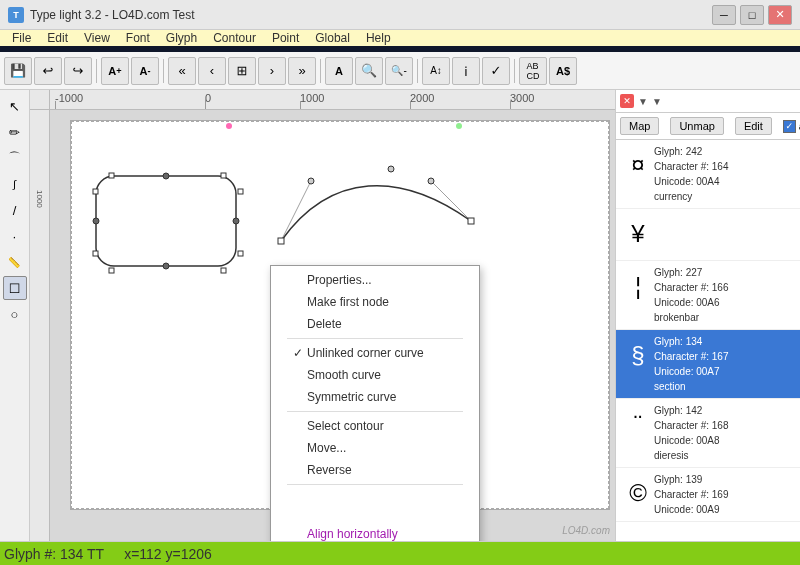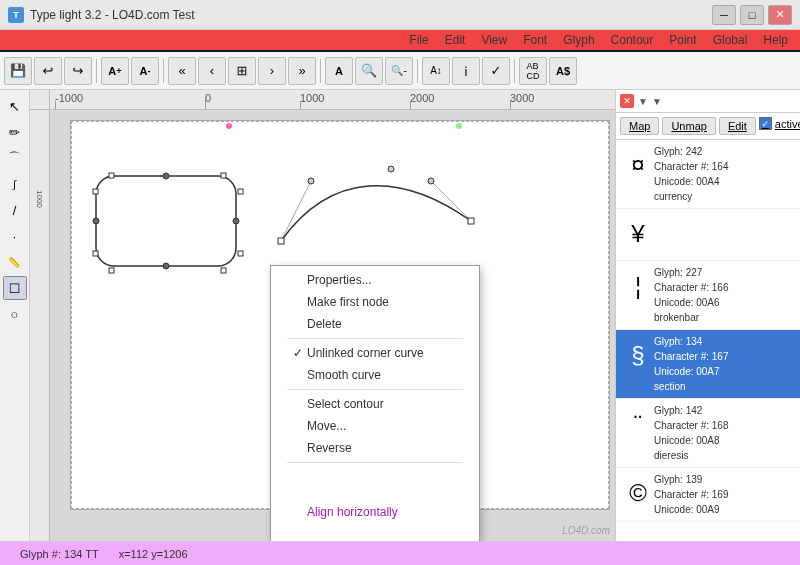--- a/index.html
+++ b/index.html
@@ -7,21 +7,21 @@
 
     
     .title-bar { background: #e8e8e8; height: 30px; display: flex; align-items: center; padding: 0 8px; border-bottom: 1px solid #ccc; }
     .title-bar-icon { width: 16px; height: 16px; margin-right: 6px; background: #4a90d9; border-radius: 2px; display: flex; align-items: center; justify-content: center; color: white; font-size: 9px; font-weight: bold; }
     .title-text { font-size: 12px; color: #333; flex: 1; }
     .title-controls { display: flex; gap: 4px; }
     .title-btn { width: 24px; height: 20px; background: #d0d0d0; border: 1px solid #aaa; border-radius: 2px; display: flex; align-items: center; justify-content: center; font-size: 11px; cursor: pointer; }
     .title-btn.close { background: #e57373; color: white; }
 
     
-    .menu-bar { background: #ef4444; height: 22px; display: flex; align-items: center; padding: 0 4px; border-bottom: 2px solid #0f172a; justify-content: flex-end; }
+    .menu-bar { background: #fef9c3; height: 22px; display: flex; align-items: center; padding: 0 4px; border-bottom: 6px solid #0f172a; }
     .menu-item { padding: 2px 8px; font-size: 12px; cursor: pointer; color: #333; }
 
     
     .toolbar { background: #f5f5f5; height: 38px; display: flex; align-items: center; padding: 0 4px; border-bottom: 1px solid #ccc; gap: 2px; }
     .tb-btn { width: 28px; height: 28px; background: #e8e8e8; border: 1px solid #bbb; border-radius: 2px; display: flex; align-items: center; justify-content: center; cursor: pointer; font-size: 13px; }
     .tb-separator { width: 1px; height: 24px; background: #bbb; margin: 0 2px; }
 
     
     .main-area { display: flex; height: calc(565px - 30px - 22px - 38px - 24px); }
 
@@ -47,38 +47,38 @@
     .ctx-separator { height: 1px; background: #ddd; margin: 3px 0; }
     .ctx-check { position: absolute; left: 6px; }
 
     
     .shape-rounded-rect { position: absolute; top: 50px; left: 20px; width: 150px; height: 100px; }
     .shape-curve { position: absolute; top: 40px; left: 210px; width: 200px; height: 80px; }
 
     
     .right-panel { width: 185px; background: white; border-left: 1px solid #ccc; display: flex; flex-direction: column; }
     .panel-dropdown { flex: 1; height: 22px; font-size: 11px; border: 1px solid #bbb; background: white; padding: 0 4px; }
-    .panel-tools { display: flex; align-items: flex-start; gap: 3px; padding: 4px; border-bottom: 1px solid #ccc; text-decoration: underline; }
+    .panel-tools { display: flex; align-items: center; gap: 11px; padding: 4px; border-bottom: 1px solid #ccc; }
     .panel-btn { padding: 2px 8px; background: #e8e8e8; border: 1px solid #bbb; border-radius: 2px; font-size: 11px; cursor: pointer; }
     .active-check { display: flex; align-items: center; gap: 3px; font-size: 11px; margin-left: auto; }
     .checkbox { width: 13px; height: 13px; border: 1px solid #666; background: white; display: flex; align-items: center; justify-content: center; }
     .checkbox.checked { background: #3a78d4; color: white; font-size: 9px; }
 
     
     .glyph-list { flex: 1; overflow-y: auto; overflow-x: hidden; }
     .glyph-item { display: flex; align-items: flex-start; padding: 4px 6px; border-bottom: 1px solid #eee; cursor: pointer; min-height: 52px; }
     .glyph-item.selected { background: #3a78d4; color: white; }
     .glyph-icon { width: 32px; height: 42px; display: flex; align-items: center; justify-content: center; font-size: 24px; flex-shrink: 0; }
     .glyph-item.selected .glyph-icon { color: white; }
     .glyph-info { font-size: 10px; line-height: 1.5; color: #333; }
     .glyph-item.selected .glyph-info { color: white; }
     .glyph-title { font-weight: normal; font-size: 10px; }
 
     
-    .status-bar { height: 24px; background: #f0abfc; border-top: 1px solid #ccc; display: flex; align-items: center; padding: 0 20px; font-size: 11px; color: #333; gap: 20px; }
+    .status-bar { height: 24px; background: #84cc16; border-top: 1px solid #ccc; display: flex; align-items: center; padding: 0 4px; font-size: 14px; color: #333; gap: 20px; }
 
     
     .watermark { position: absolute; bottom: 5px; right: 5px; font-size: 10px; color: rgba(100,100,100,0.5); font-style: italic; }
 
     .ruler-top-inner { display: flex; position: relative; width: 100%; height: 100%; }
     .ruler-num { position: absolute; font-size: 11px; color: #555; top: 2px; }
     .ruler-tick { position: absolute; bottom: 0; width: 1px; background: #999; }
   </style>
 </head>
 <body>
@@ -220,20 +220,21 @@
       <div class="context-menu">
         <div class="ctx-item">Properties...</div>
         <div class="ctx-item">Make first node</div>
         <div class="ctx-item">Delete</div>
         <div class="ctx-separator"></div>
         <div class="ctx-item">
           <span class="ctx-check">✓</span>
           Unlinked corner curve
         </div>
         <div class="ctx-item">Smooth curve</div>
+        <div class="ctx-item">Symmetric curve</div>
         <div class="ctx-separator"></div>
         <div class="ctx-item">Select contour</div>
         <div class="ctx-item">Move...</div>
         <div class="ctx-item">Reverse</div>
         <div class="ctx-separator"></div>
         <div class="ctx-item disabled">Align horizontally</div>
         <div class="ctx-item disabled">Align vertically</div>
       </div>
 
       <div class="watermark">LO4D.com</div>

